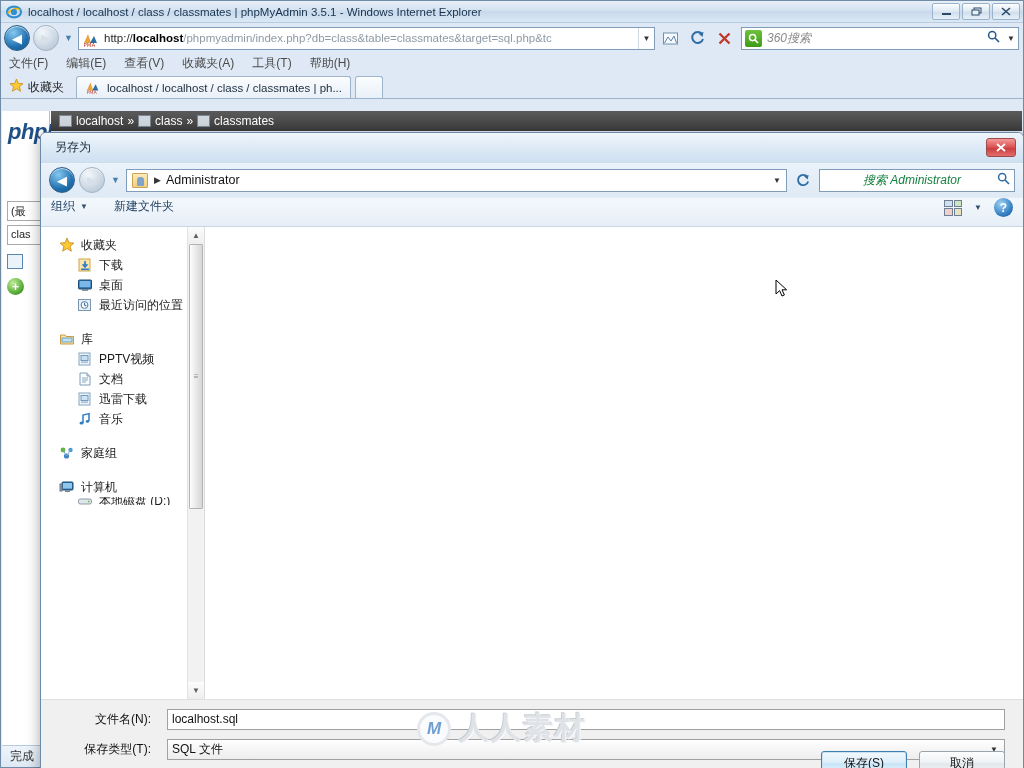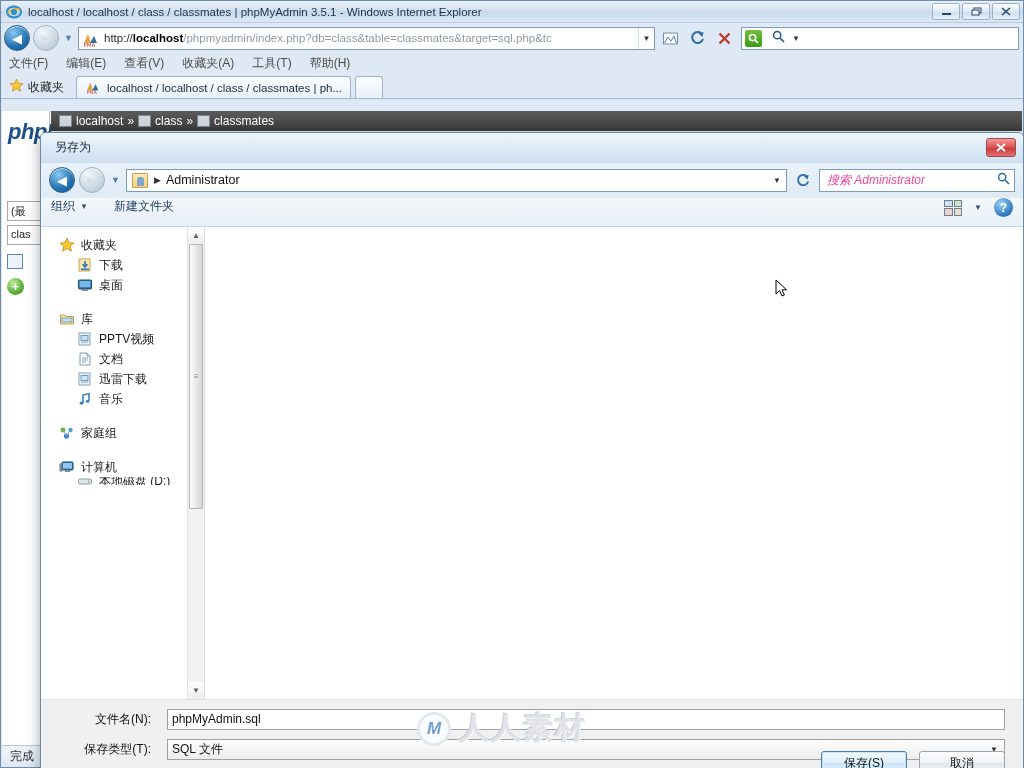--- a/index.html
+++ b/index.html
@@ -285,21 +285,21 @@
   .dlg-refresh {
     width: 24px; height: 23px; flex:none;
     display:flex;align-items:center;justify-content:center;
     color:#2f6ea5; font-size: 13px;
   }
   .dlg-search {
     width: 196px; height: 23px; flex: none;
     background: #fff; border: 1px solid #7f9db9;
     display: flex; align-items: center; padding-left: 7px;
   }
-  .dlg-search .ph { flex:1; font-style: italic; color: #ec4899; font-size: 12px; }
+  .dlg-search .ph { flex:1; font-style: italic; color: #15803d; font-size: 12px; margin-left: 36px; }
   .dlg-search .mag { width: 22px; text-align:center; color:#2f6ea5; font-size:13px;}
 
   .dlg-toolbar {
     height: 30px;
     background: linear-gradient(#f4f8fc, #e6eef7);
     border-top: 1px solid #e4ecf4;
     border-bottom: 1px solid #c8d7e6;
     display: flex; align-items: flex-start;
     padding: 0 10px; gap: 26px;
     position: relative;
@@ -532,20 +532,21 @@
           </svg>
       </div>
 
       <div class="searchbox">
         <span class="sb-ico">
           <svg width="11" height="11" viewBox="0 0 11 11">
             <circle cx="4.6" cy="4.6" r="3.1" fill="none" stroke="#fff" stroke-width="1.5"></circle>
             <path d="M7 7 L10 10" stroke="#fff" stroke-width="1.7"></path>
           </svg>
         </span>
+        <span class="sb-text">360搜索</span>
         <span class="sb-go">
           <svg width="13" height="13" viewBox="0 0 13 13">
             <circle cx="5.2" cy="5.2" r="3.6" fill="none" stroke="#24598c" stroke-width="1.5"></circle>
             <path d="M8 8 L12 12" stroke="#24598c" stroke-width="1.7"></path>
           </svg>
         </span>
         <span class="sb-caret">▼</span>
       </div>
     </div>
 
@@ -705,20 +706,30 @@
           <span class="nav-ico">
             <svg width="16" height="16" viewBox="0 0 16 16">
               <rect x="1.5" y="3" width="13" height="9" rx="1" fill="#2f6ea5" stroke="#1d4c75"></rect>
               <rect x="2.6" y="4" width="10.8" height="6.2" fill="#79b8e8"></rect>
               <rect x="5" y="12.4" width="6" height="1.4" fill="#6b7b8a"></rect>
             </svg>
           </span>
           <span>桌面</span>
         </div>
 
+        <div class="nav-item child">
+          <span class="nav-ico">
+            <svg width="16" height="16" viewBox="0 0 16 16">
+              <rect x="1.5" y="2.5" width="12" height="11" fill="#e6eef6" stroke="#7b96ae"></rect>
+              <circle cx="7.5" cy="8" r="3.4" fill="#fff" stroke="#4f7ca5"></circle>
+              <path d="M7.5 5.8 L7.5 8 L9.2 9" stroke="#2f6ea5" stroke-width="1.1" fill="none"></path>
+            </svg>
+          </span>
+          <span>最近访问的位置</span>
+        </div>
 
         <div class="nav-gap"></div>
 
         <div class="nav-item group">
           <span class="nav-ico">
             <svg width="16" height="16" viewBox="0 0 16 16">
               <path d="M1.5 4 L6 4 L7.2 5.5 L14.5 5.5 L14.5 13 L1.5 13 Z" fill="#ffe6a8" stroke="#c79b45"></path>
               <rect x="3" y="7" width="10" height="4" fill="#bfe3f5" stroke="#6fa3c4"></rect>
             </svg>
           </span>
@@ -818,21 +829,21 @@
           <div class="arr bottom">▼</div>
         </div>
       </div>
 
       <div class="file-pane"></div>
     </div>
 
     <div class="dlg-bottom">
       <div class="field-row">
         <div class="field-label">文件名(N):</div>
-        <div class="field-input">phpMyAdmin.sql</div>
+        <div class="field-input">localhost.sql</div>
       </div>
       <div class="field-row">
         <div class="field-label">保存类型(T):</div>
         <div class="field-combo">
           <span>SQL 文件</span>
           <span class="combo-caret">▼</span>
         </div>
       </div>
 
       <div class="hide-folders">

